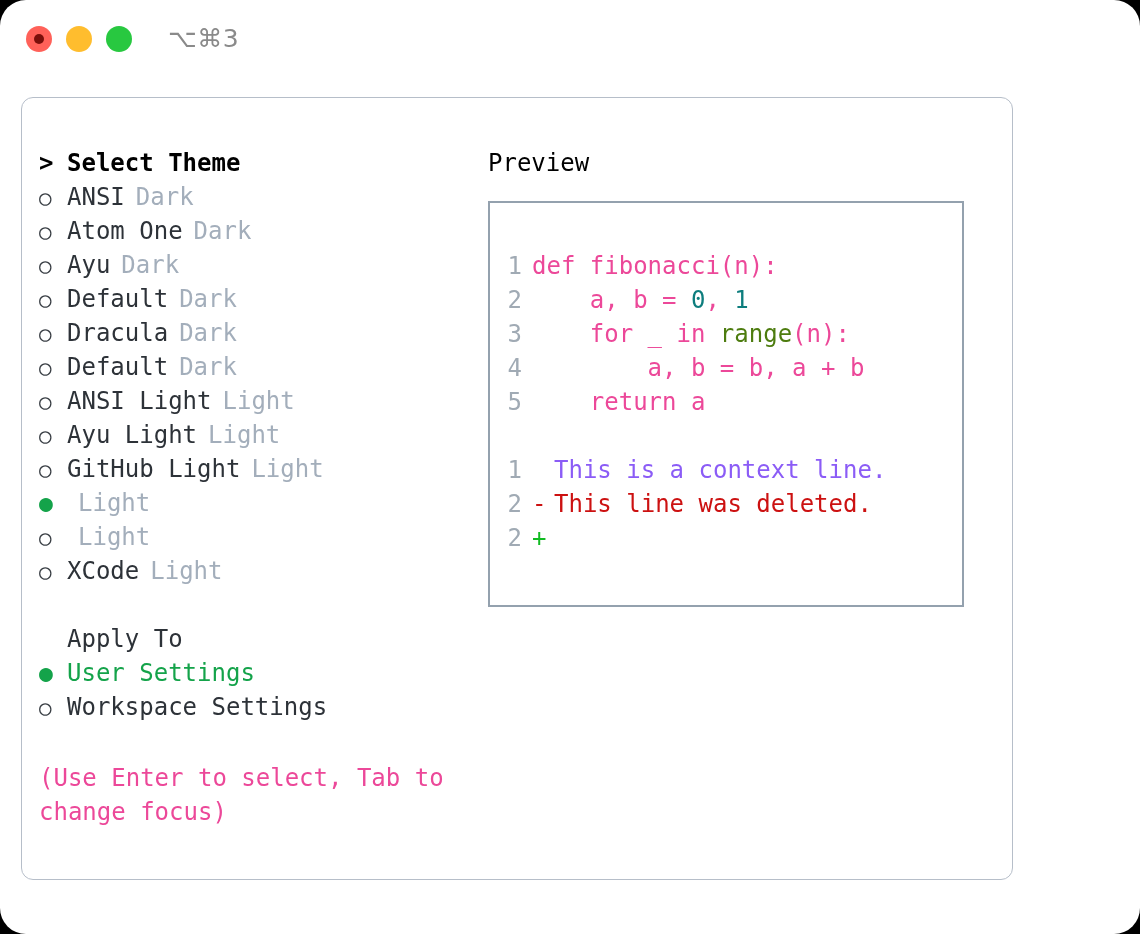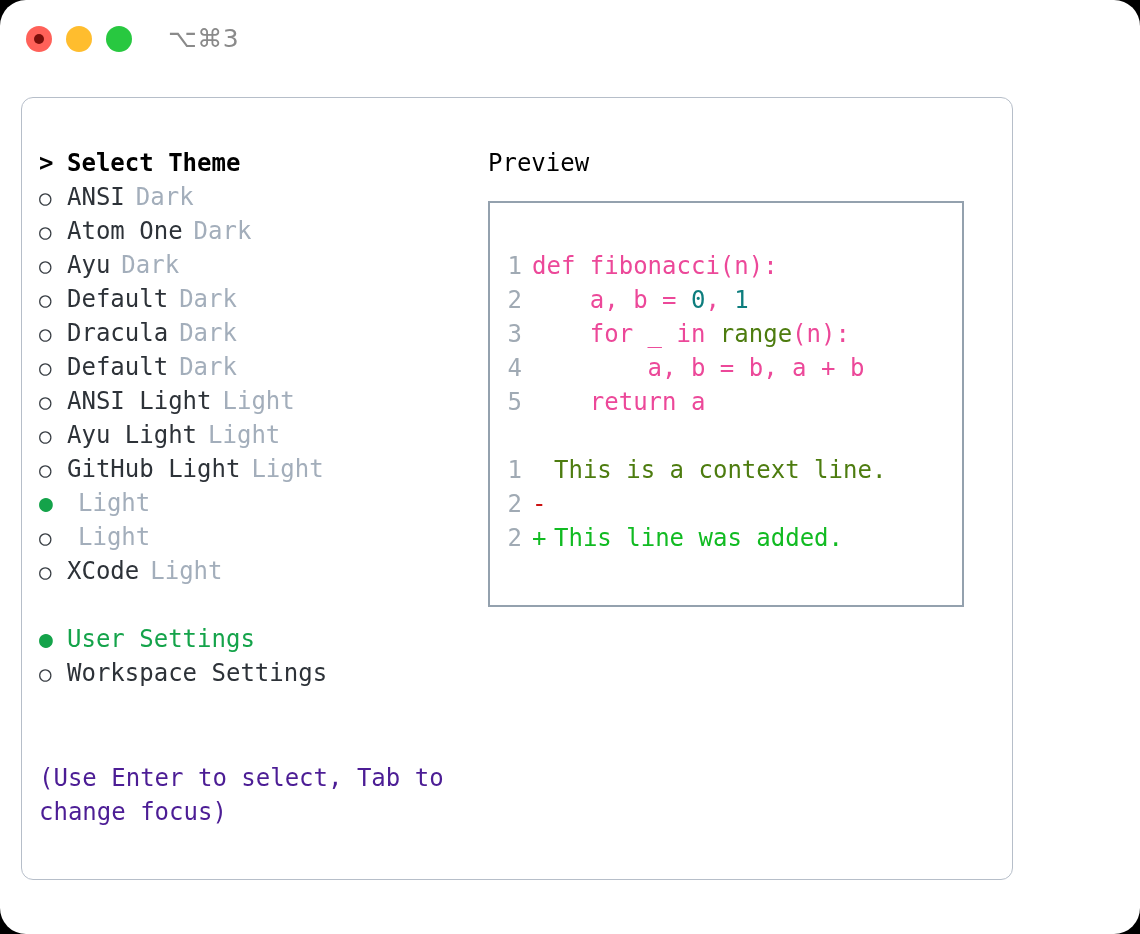--- a/index.html
+++ b/index.html
@@ -119,21 +119,21 @@
 
   .section-head .label { color: #2d3238; }
 
   #hint {
     position: absolute;
     left: 17px;
     top: 663px;
     width: 420px;
     font-size: 24px;
     line-height: 34px;
-    color: #4c1d95;
+    color: #ec4899;
   }
 
   
   #right-col {
     position: absolute;
     left: 466px;
     top: 48px;
   }
 
   #preview-heading {
@@ -169,21 +169,21 @@
 
   .code-text { color: #ec4899; }
 
   .tok-fn   { color: #ec4899; }
   .tok-num  { color: #0d7d7d; }
   .tok-call { color: #4d7c0f; }
 
   .gap { height: 34px; }
 
   .diff-sign { display: inline-block; width: 22px; }
-  .diff-ctx  { color: #4d7c0f; }
+  .diff-ctx  { color: #8b5cf6; }
   .diff-del  { color: #cc1111; }
   .diff-add  { color: #11bb22; }
 </style>
 </head>
 <body>
 
 <div id="window">
 
   <div id="titlebar">
     <div class="light" id="light-close"></div>
@@ -256,20 +256,24 @@
             <span class="variant">Light</span>
           </div>
           <div class="row">
             <span class="marker">○</span>
             <span class="label">XCode</span>
             <span class="variant">Light</span>
           </div>
         </div>
 
       <div id="section-apply">
+        <div class="row section-head">
+          <span class="marker empty">○</span>
+          <span class="label">Apply To</span>
+        </div>
         <div id="apply-list">
             <div class="row">
               <span class="marker dot-on">●</span>
               <span class="label sel">User Settings</span>
             </div>
             <div class="row">
               <span class="marker">○</span>
               <span class="label">Workspace Settings</span>
             </div>
           </div>
@@ -285,20 +289,20 @@
         <div id="code-block">
             <div class="code-line"><span class="lineno">1</span><span><span class="code-text">def </span><span class="tok-fn">fibonacci</span><span class="code-text">(n):</span></span></div>
             <div class="code-line"><span class="lineno">2</span><span><span class="code-text">    a, b = </span><span class="tok-num">0</span><span class="code-text">, </span><span class="tok-num">1</span></span></div>
             <div class="code-line"><span class="lineno">3</span><span><span class="code-text">    for _ in </span><span class="tok-call">range</span><span class="code-text">(n):</span></span></div>
             <div class="code-line"><span class="lineno">4</span><span><span class="code-text">        a, b = b, a + b</span></span></div>
             <div class="code-line"><span class="lineno">5</span><span><span class="code-text">    return a</span></span></div>
           </div>
         <div class="gap"></div>
         <div id="diff-block">
             <div class="code-line"><span class="lineno">1</span><span class="diff-sign diff-ctx"> </span><span class="diff-ctx">This is a context line.</span></div>
-            <div class="code-line"><span class="lineno">2</span><span class="diff-sign diff-del">-</span></div>
-            <div class="code-line"><span class="lineno">2</span><span class="diff-sign diff-add">+</span><span class="diff-add">This line was added.</span></div>
+            <div class="code-line"><span class="lineno">2</span><span class="diff-sign diff-del">-</span><span class="diff-del">This line was deleted.</span></div>
+            <div class="code-line"><span class="lineno">2</span><span class="diff-sign diff-add">+</span></div>
           </div>
       </div>
     </div>
 
   </div>
 </div>
 
 </body></html>

